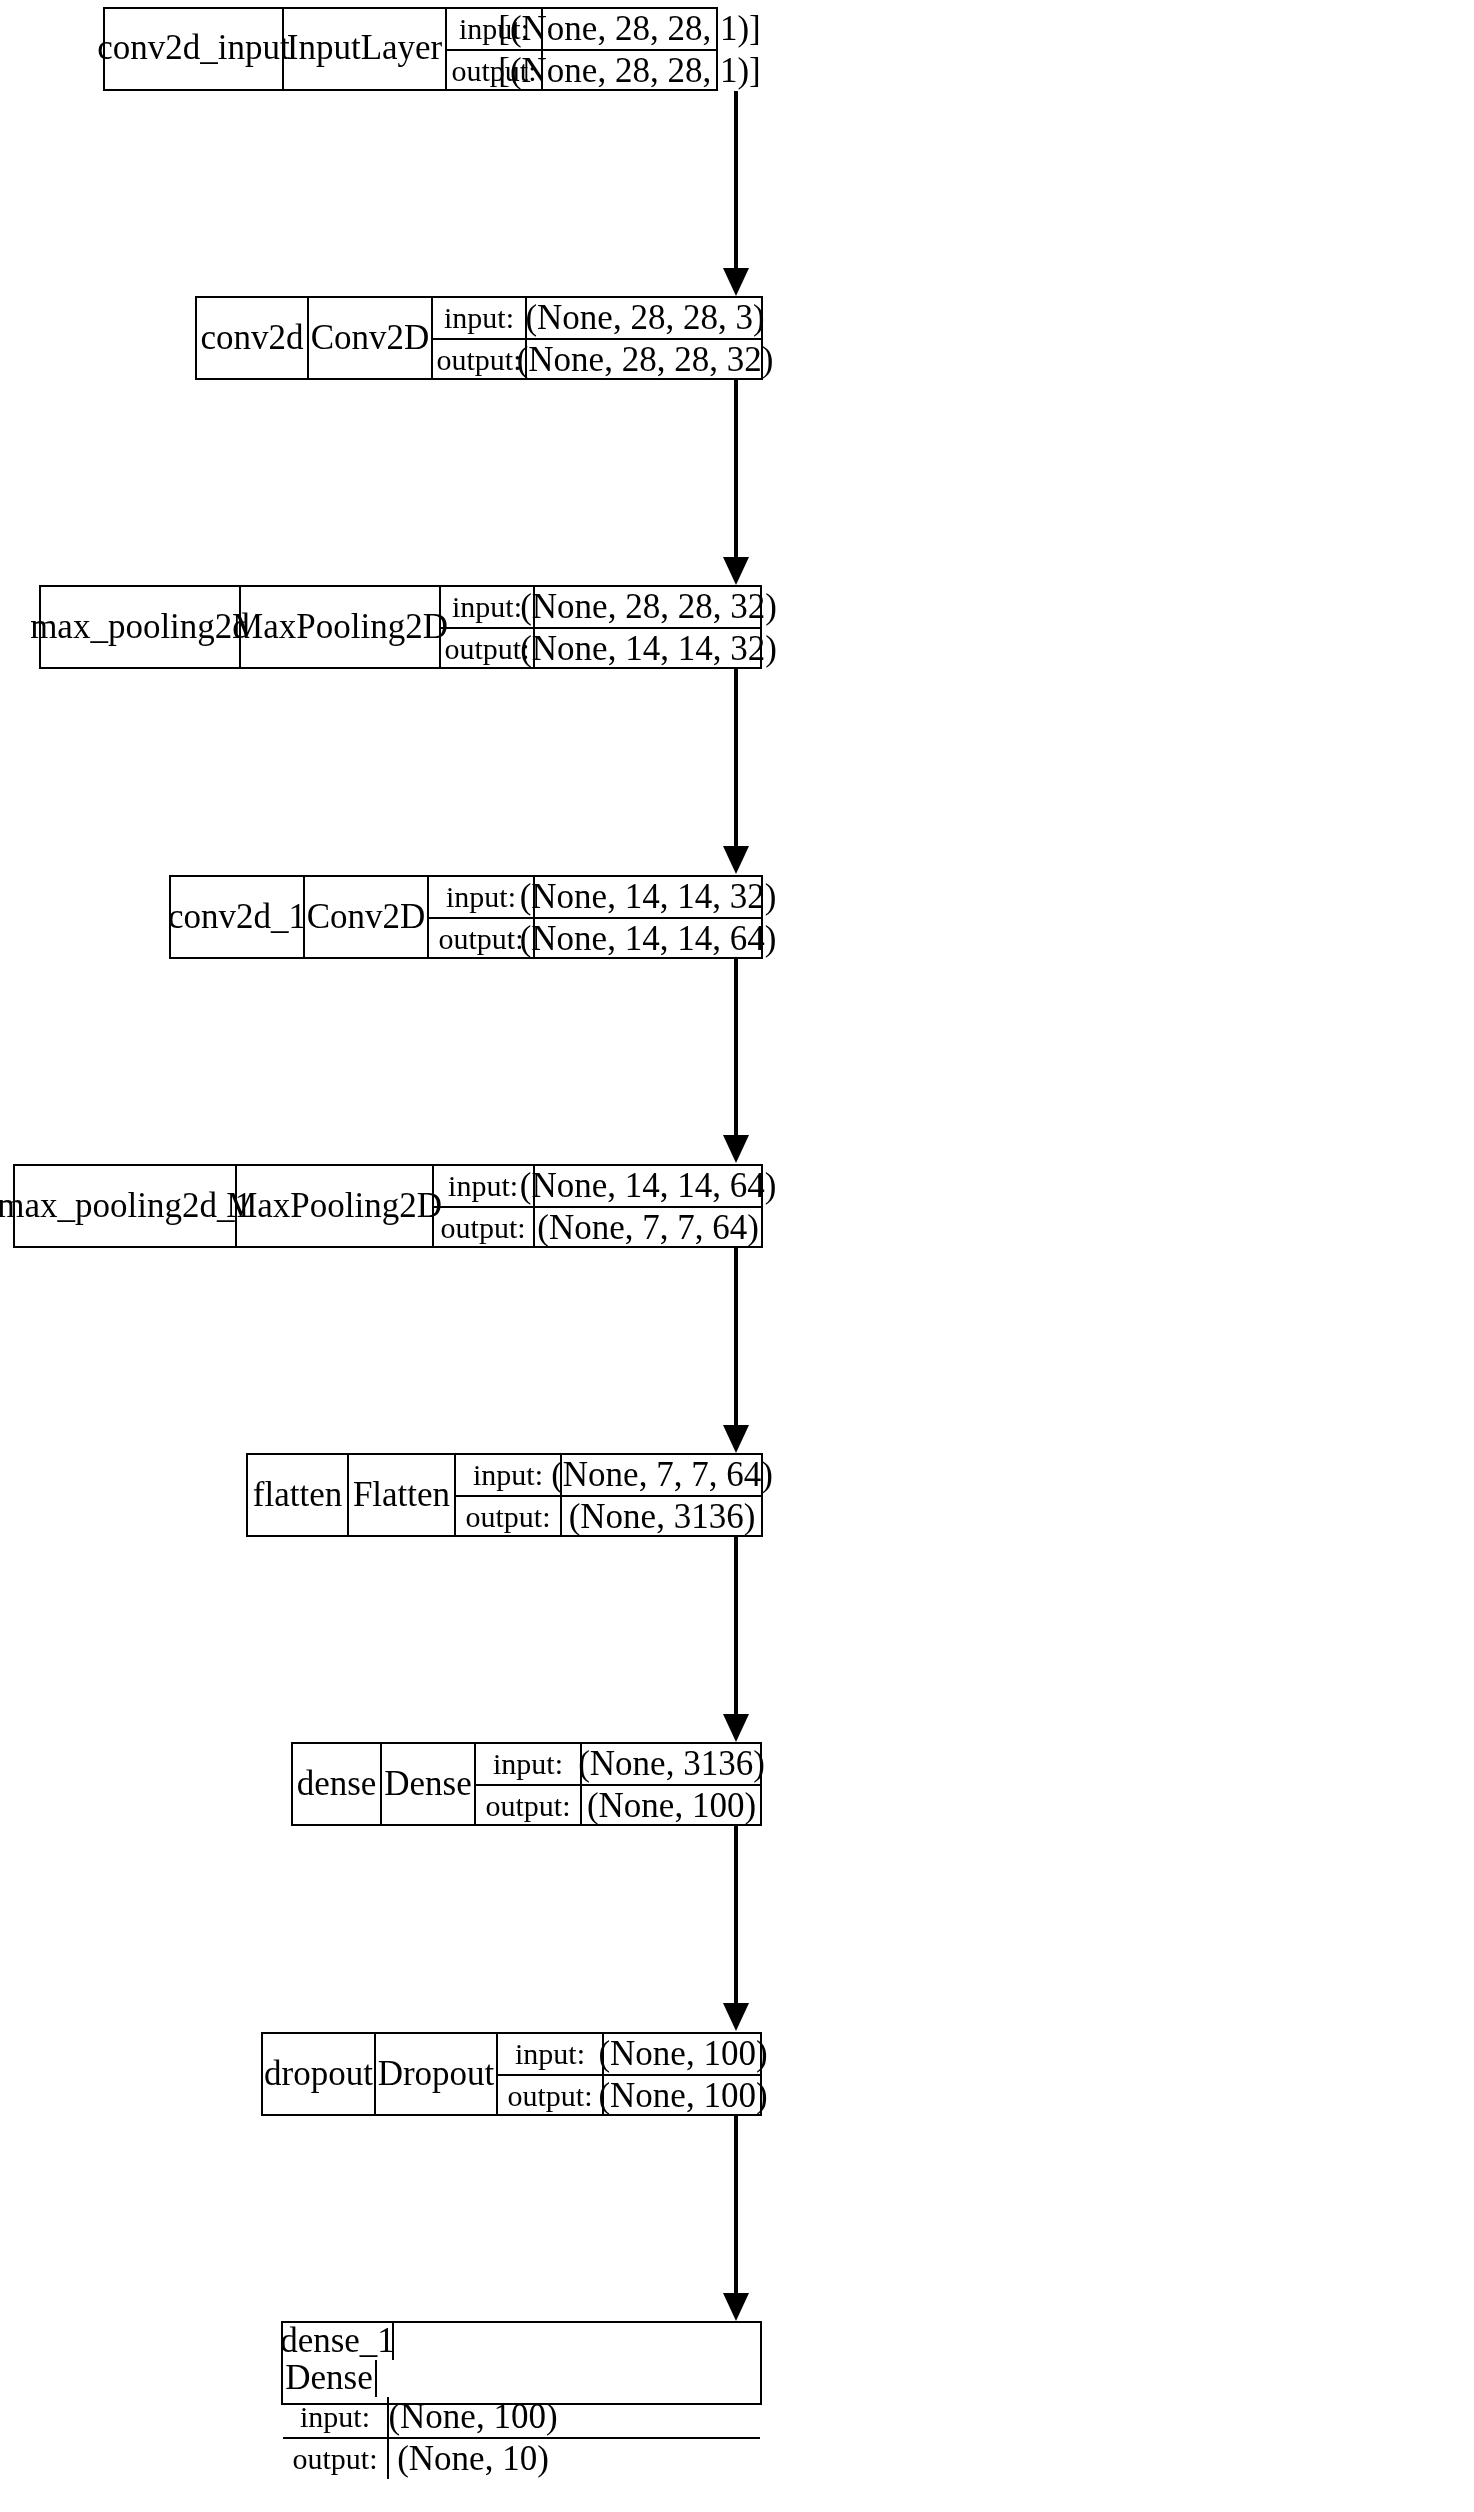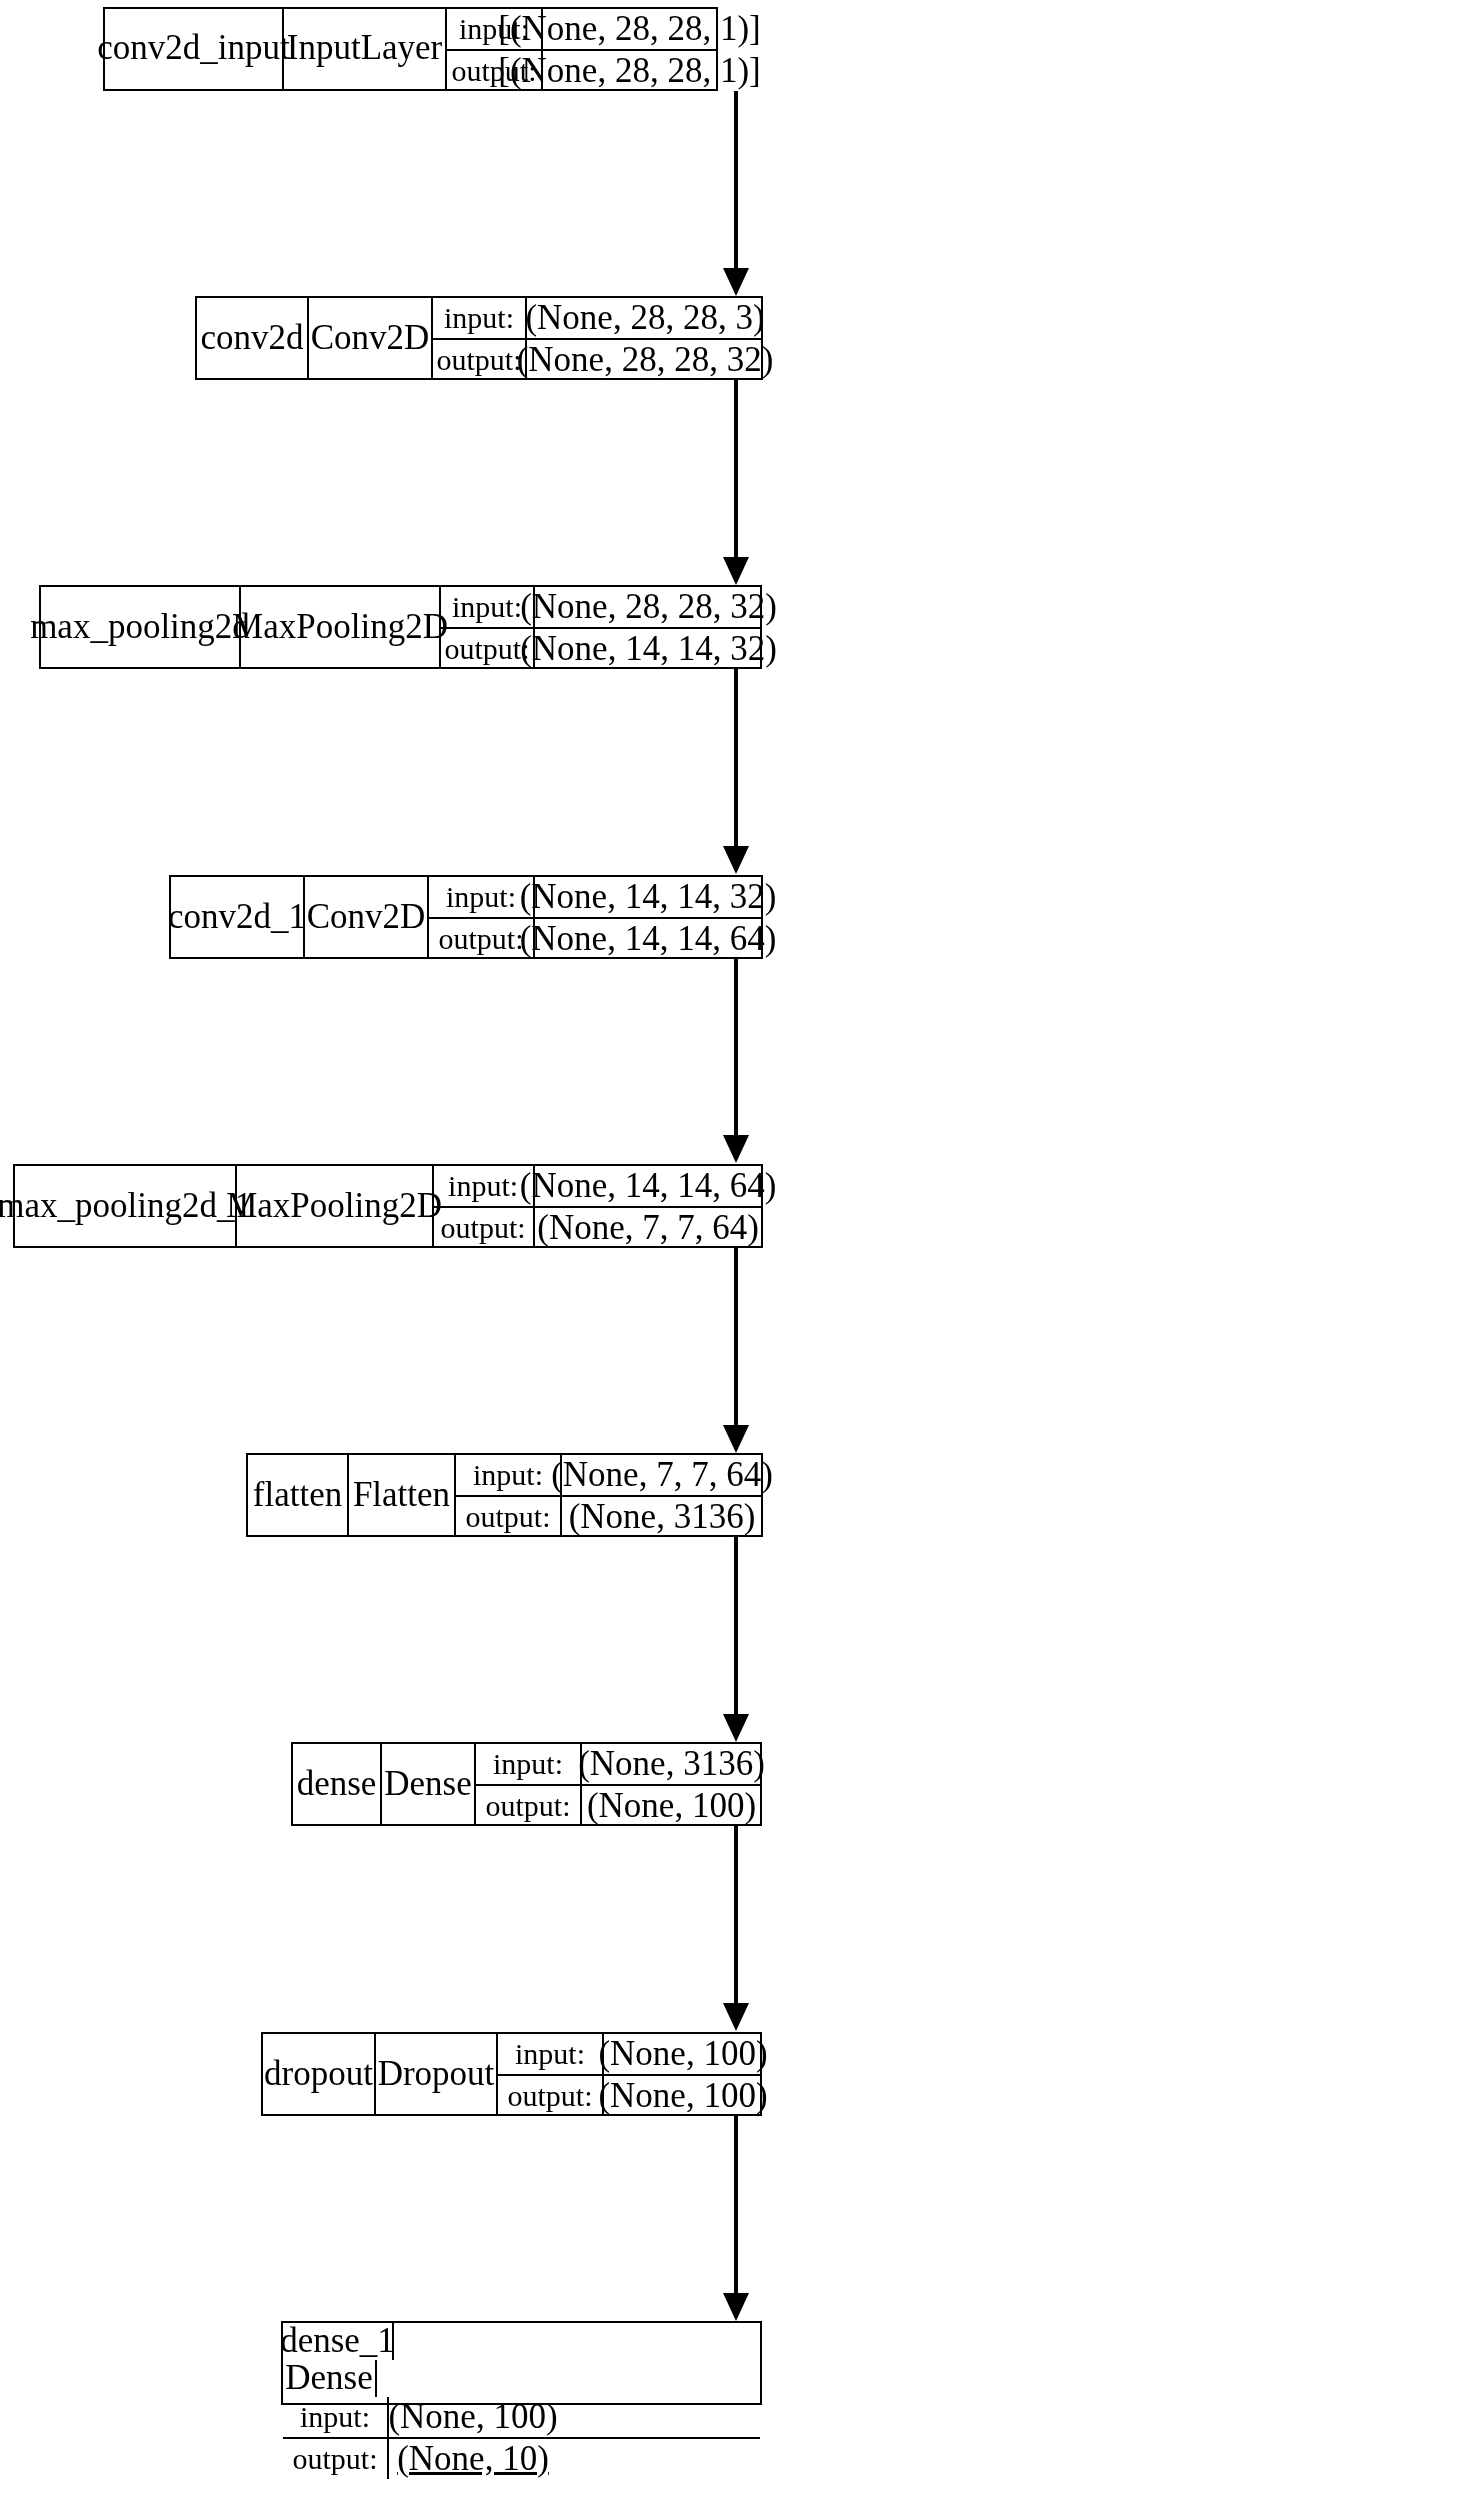--- a/index.html
+++ b/index.html
@@ -251,18 +251,18 @@
     <div class="layer-node" style="left: 281px; top: 2321px; width: 481px; height: 84px; flex-direction: column;">
       <div class="cell-name" style="width: 111px;">dense_1</div>
       <div class="cell-class" style="width: 94px;">Dense</div>
       <div class="io-group">
         <div class="io-row row-input">
           <div class="io-label" style="width: 106px;">input:</div>
           <div class="io-shape" style="width: 168px;">(None, 100)</div>
         </div>
         <div class="io-row row-output">
           <div class="io-label" style="width: 106px;">output:</div>
-          <div class="io-shape" style="width: 168px; text-decoration: underline;">(None, 10)</div>
+          <div class="io-shape" style="width: 168px;">(None, 10)</div>
         </div>
       </div>
     </div>
   </div>
 
 
 </body></html>

